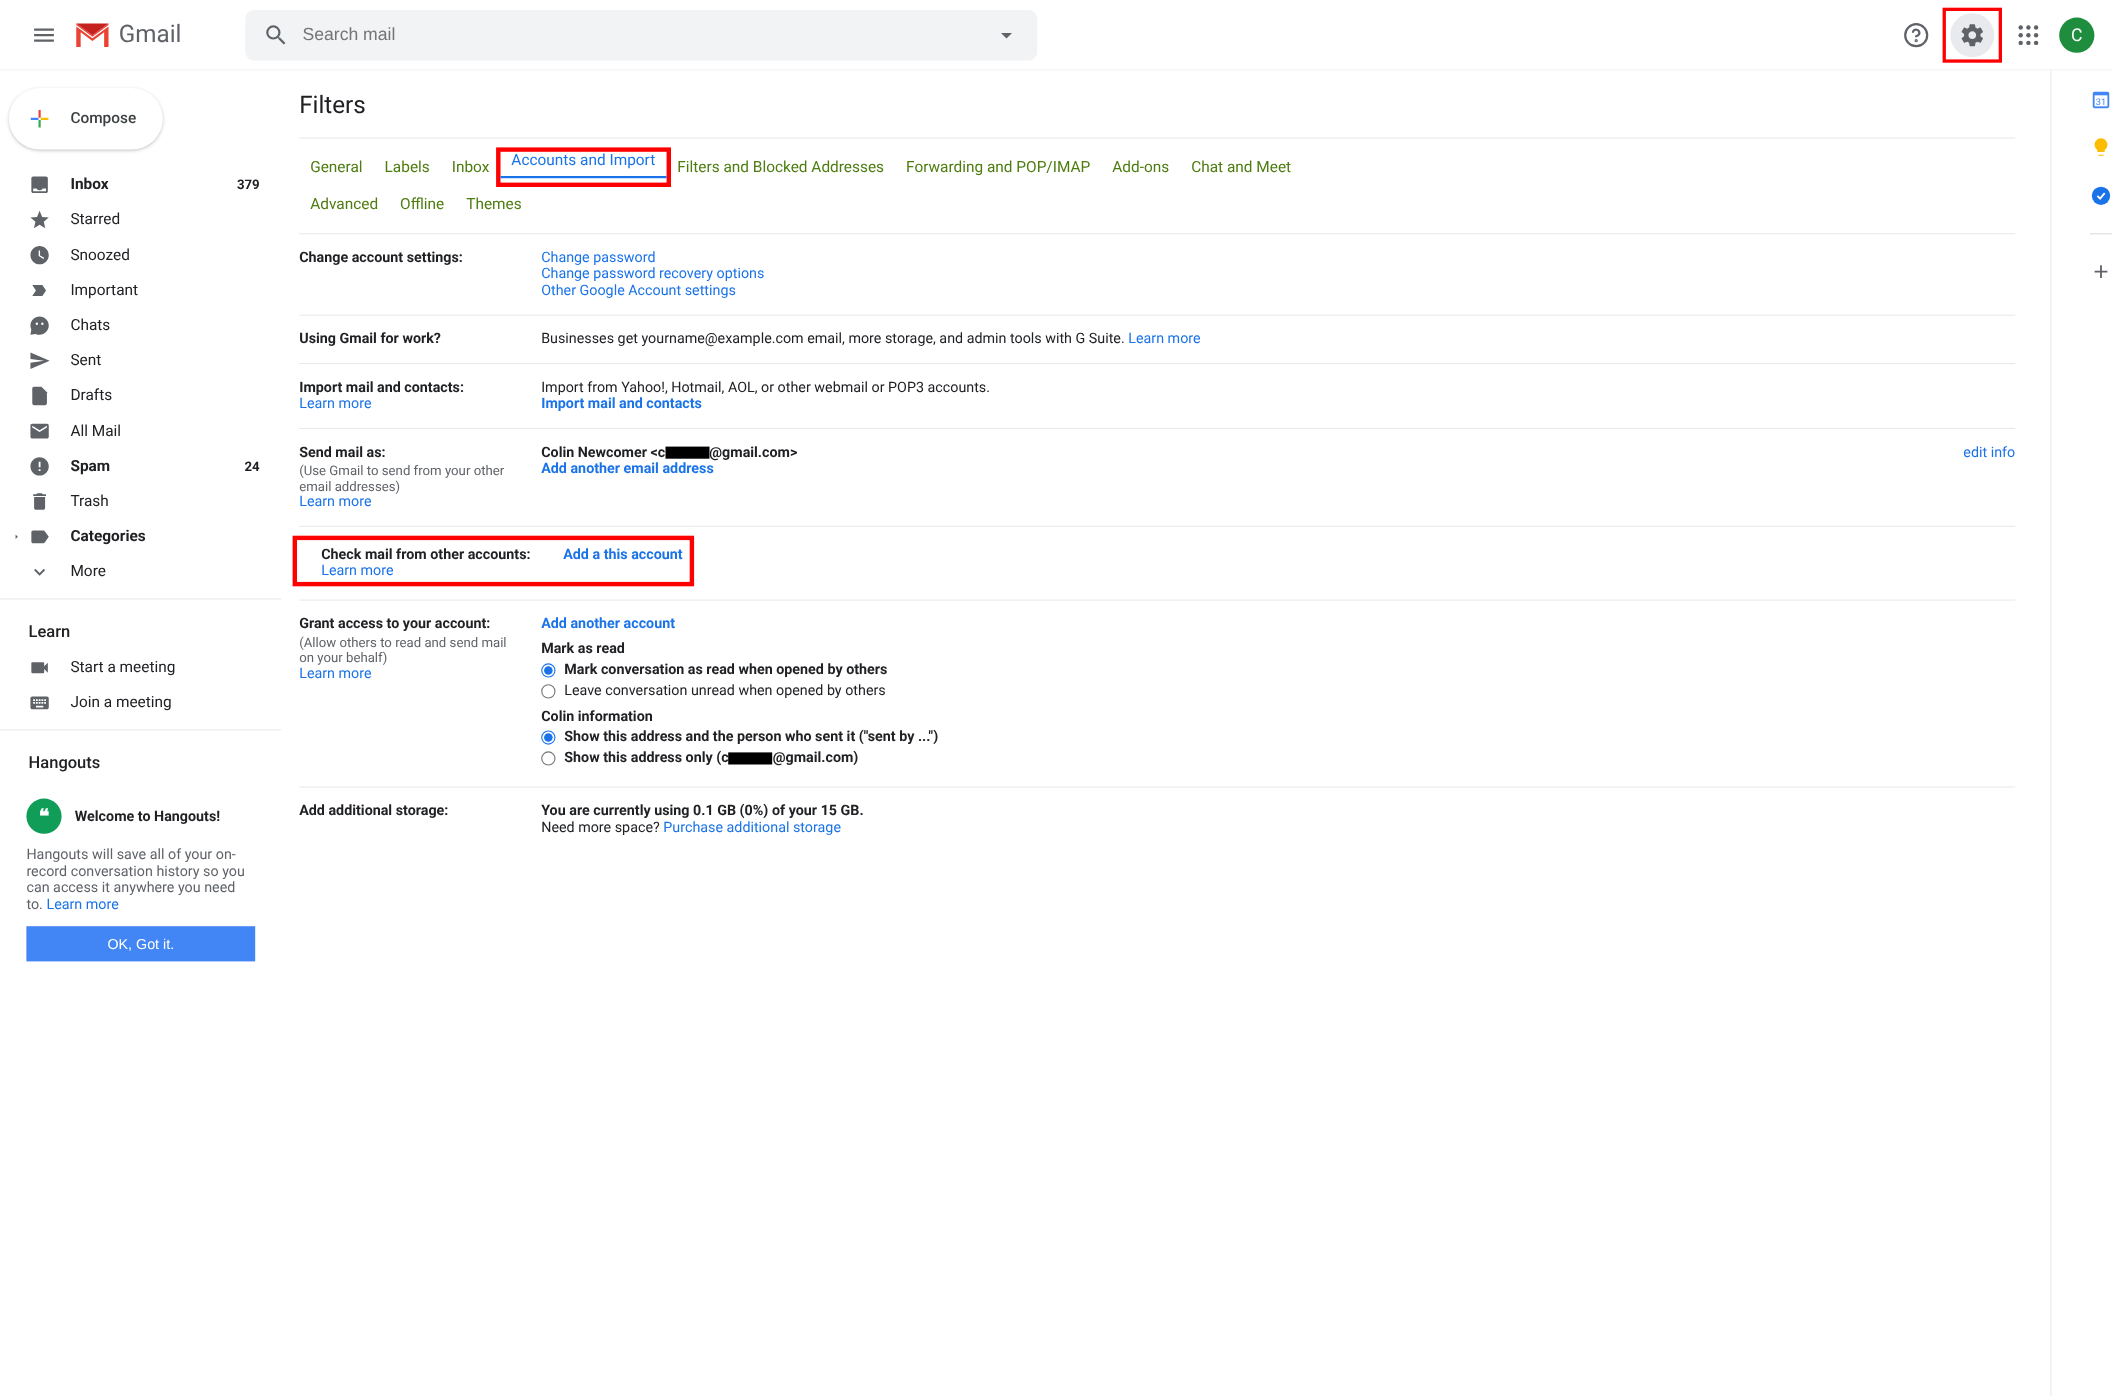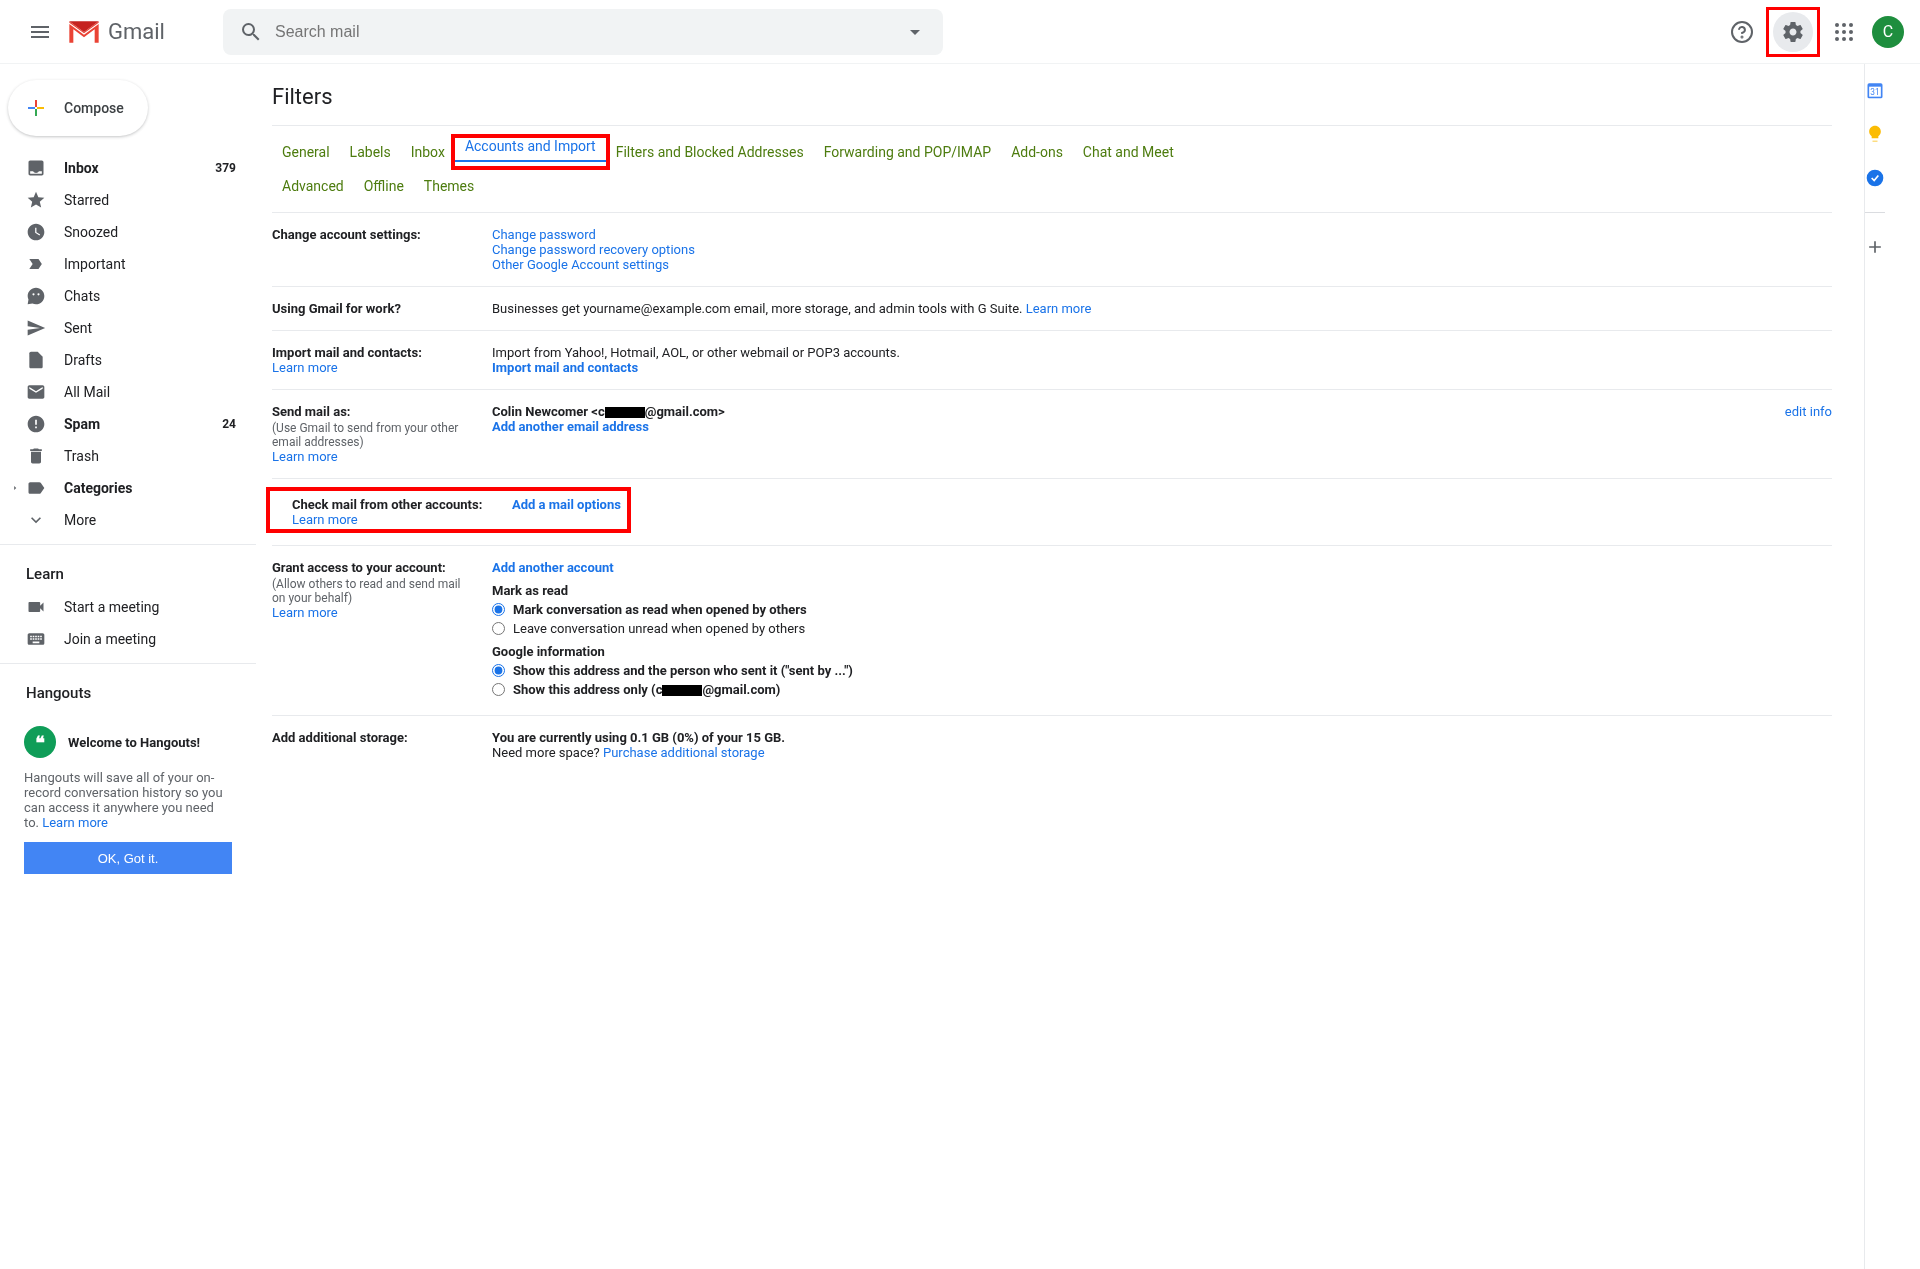--- a/index.html
+++ b/index.html
@@ -44,21 +44,21 @@
 .row-label .title { font-weight: 700; color: #202124; }
 .row-label .sub { color: #5f6368; font-size: 12px; margin-top: 2px; }
 .row-content { flex: 1; color: #202124; }
 .link { color: #1a73e8; cursor: pointer; }
 .link-bold { color: #1a73e8; cursor: pointer; font-weight: 700; }
 .row-action { width: 100px; text-align: right; color: #1a73e8; cursor: pointer; }
 .radio-row { display: flex; align-items: center; gap: 8px; margin: 4px 0; }
 .radio-row input { accent-color: #1a73e8; }
 .sub-head { font-weight: 700; margin-top: 8px; margin-bottom: 4px; }
 .red-box-section { border: 4px solid red; padding: 6px 6px 2px 22px; margin: -6px -6px -2px -6px; display: inline-block; }
-.right-rail { width: 56px; border-left: 1px solid #e8eaed; display: flex; flex-direction: column; align-items: flex-start; padding-top: 16px; gap: 24px; }
+.right-rail { width: 56px; border-left: 1px solid #e8eaed; display: flex; flex-direction: column; align-items: flex-end; padding-top: 16px; gap: 24px; }
 .rail-icon { width: 20px; height: 20px; cursor: pointer; }
 .rail-divider { width: 20px; height: 1px; background: #dadce0; }
 .redacted { background: #000; display: inline-block; width: 40px; height: 11px; vertical-align: middle; }
 svg { display: block; }
 </style>
 </head>
 <body>
 
 <div class="header">
   <div class="menu-btn">
@@ -324,21 +324,21 @@
 
     <div class="settings-row">
       <div style="display:flex;width:100%">
         <span class="red-box-section">
           <div style="display:flex">
             <div class="row-label">
               <div class="title">Check mail from other accounts:</div>
               <span class="link">Learn more</span>
             </div>
             <div class="row-content">
-              <span class="link-bold">Add a mail options</span>
+              <span class="link-bold">Add a this account</span>
             </div>
           </div>
         </span>
       </div>
     </div>
 
     <div class="settings-row">
       <div class="row-label">
         <div class="title">Grant access to your account:</div>
         <div class="sub">(Allow others to read and send mail on your behalf)</div>
@@ -348,21 +348,21 @@
         <div><span class="link-bold">Add another account</span></div>
         <div class="sub-head">Mark as read</div>
         <div class="radio-row">
             <input type="radio" name="mark" checked="" style="">
             <label style="font-weight:700">Mark conversation as read when opened by others</label>
           </div>
         <div class="radio-row">
             <input type="radio" name="mark" style="">
             <label style="font-weight:400">Leave conversation unread when opened by others</label>
           </div>
-        <div class="sub-head">Google information</div>
+        <div class="sub-head">Colin information</div>
         <div class="radio-row">
             <input type="radio" name="sender" checked="" style="">
             <label style="font-weight:700">Show this address and the person who sent it ("sent by ...")</label>
           </div>
         <div class="radio-row">
             <input type="radio" name="sender" style="">
             <label style="font-weight:700"><span>Show this address only (c</span><span class="redacted"></span><span>@gmail.com)</span></label>
           </div>
       </div>
     </div>

